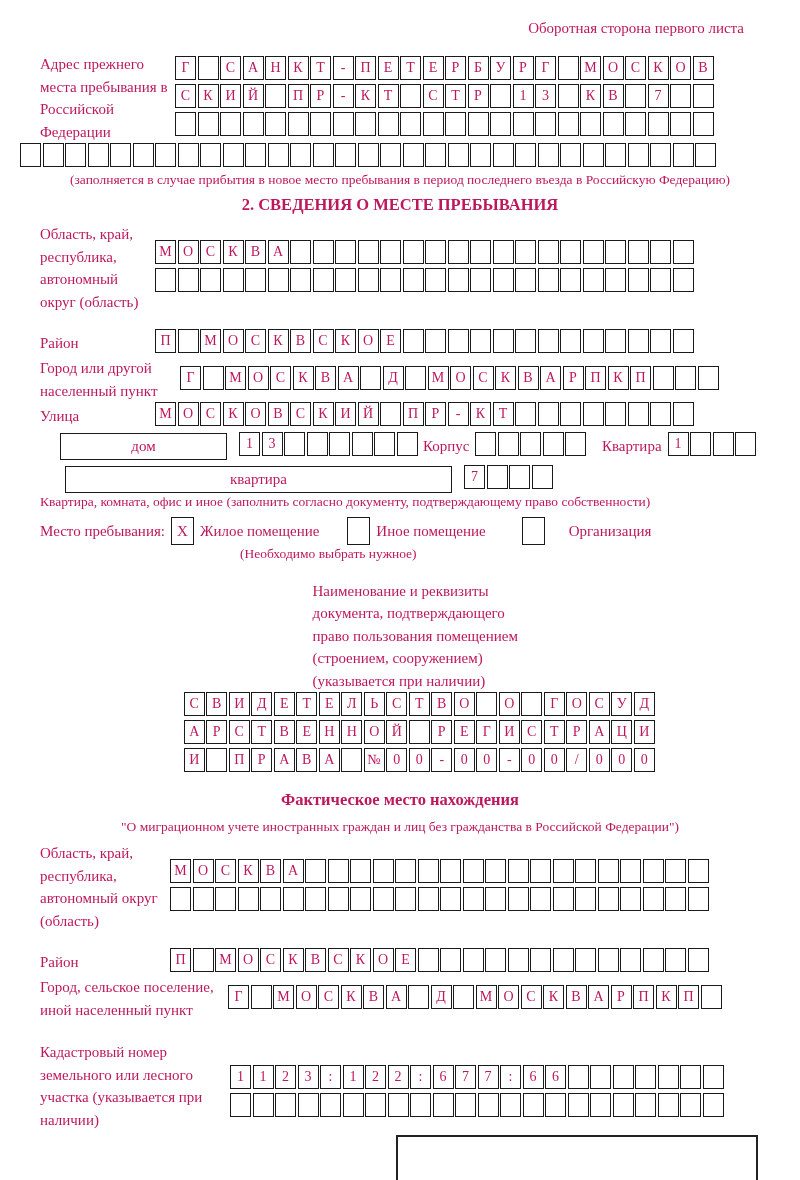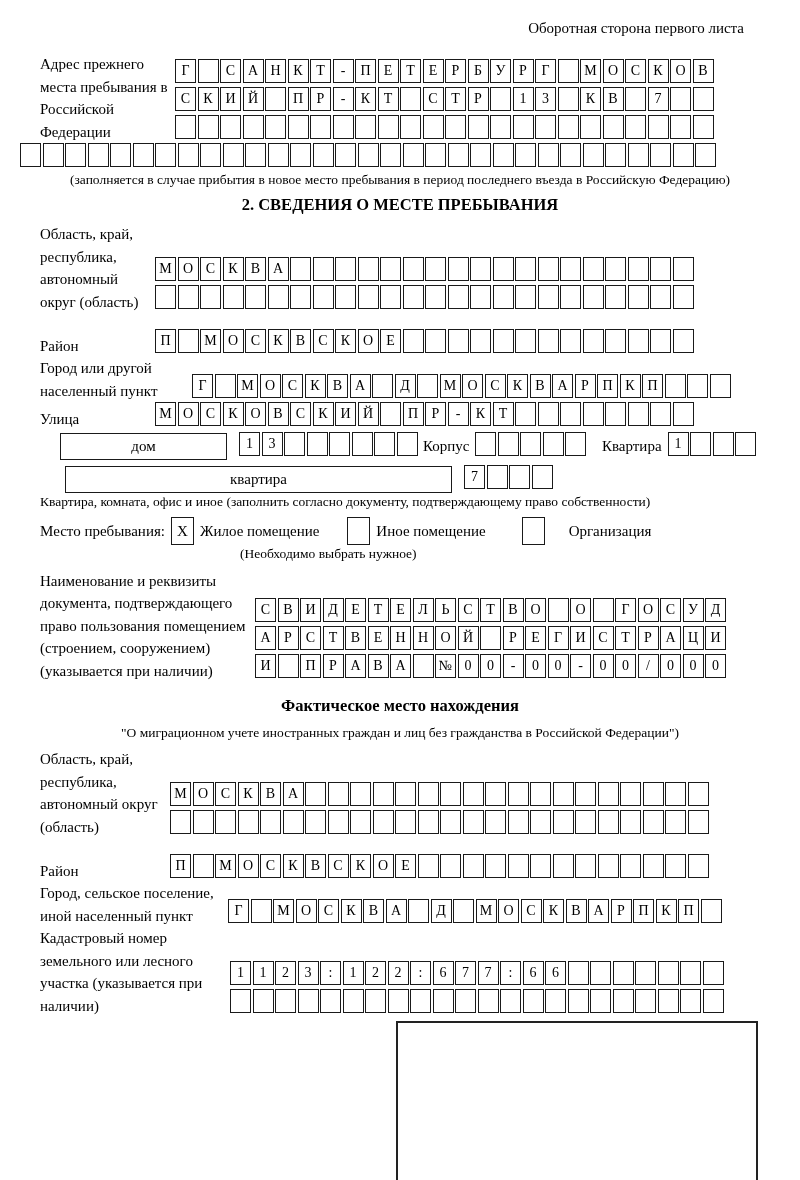--- a/index.html
+++ b/index.html
@@ -1,21 +1,21 @@
 <!DOCTYPE html>
 <html><head>
 <meta charset="utf-8">
 <style>
   html,body{margin:0;padding:0;background:#fff;}
   .page{
-    position:relative;width:800px;height:1180px;background:#fff;color:#000000;
+    position:relative;width:800px;height:1180px;background:#fff;color:#be185d;
     font-family:"Liberation Serif", serif;overflow:hidden;
   }
   .corner{text-align:right;padding:20px 56px 0 0;font-size:15px;}
-  .row{display:flex;align-items:flex-end;}
+  .row{display:flex;align-items:center;}
   .lbl{font-size:15px;line-height:1.5;flex:0 0 auto;}
   .cellrows{flex:1 1 auto;}
   .cellrow{display:flex;margin-bottom:4px;}
   .cell{
     flex:0 0 auto;width:19px;height:22px;border:1.6px solid #1a1a1a;margin-right:1.5px;
     font-size:14px;line-height:22px;text-align:center;background:#fff;
   }
   .caption{font-size:13.5px;line-height:1.35;}
   .center{text-align:center;}
   .sechead{font-size:16.5px;font-weight:bold;text-align:center;margin:6px 0 8px 0;}
@@ -238,21 +238,21 @@
         <span class="cell"></span>
         <span class="cell"></span>
         <span class="cell"></span>
         <span class="cell"></span>
         <span class="cell"></span>
         <span class="cell"></span>
         <span class="cell"></span>
       </div>
   </div>
 
-  <div class="row" style="margin-left:40px;gap:12px;">
+  <div class="row" style="margin-left:40px;">
     <div class="lbl" style="width:140px;">Город или другой населенный пункт</div>
     <div class="cellrow">
         <span class="cell">Г</span>
         <span class="cell"></span>
         <span class="cell">М</span>
         <span class="cell">О</span>
         <span class="cell">С</span>
         <span class="cell">К</span>
         <span class="cell">В</span>
         <span class="cell">А</span>
@@ -349,21 +349,21 @@
     <div class="inlinelbl">Место пребывания:</div>
     <div class="chk">X</div>
     <div class="inlinelbl">Жилое помещение</div>
     <div class="chk" style="margin-left:28px;"></div>
     <div class="inlinelbl">Иное помещение</div>
     <div class="chk" style="margin-left:36px;"></div>
     <div class="inlinelbl" style="margin-left:18px;">Организация</div>
   </div>
   <div class="caption" style="margin-left:240px;">(Необходимо выбрать нужное)</div>
 
-  <div class="row" style="margin-left:40px;margin-top:6px;">
+  <div class="row" style="margin-left:40px;margin-top:16px;flex-direction:column;">
     <div class="lbl" style="width:215px;">Наименование и реквизиты документа, подтверждающего право пользования помещением (строением, сооружением) (указывается при наличии)</div>
     <div class="cellrows">
       <div class="cellrow">
           <span class="cell">С</span>
           <span class="cell">В</span>
           <span class="cell">И</span>
           <span class="cell">Д</span>
           <span class="cell">Е</span>
           <span class="cell">Т</span>
           <span class="cell">Е</span>
@@ -543,21 +543,21 @@
         <span class="cell">В</span>
         <span class="cell">А</span>
         <span class="cell">Р</span>
         <span class="cell">П</span>
         <span class="cell">К</span>
         <span class="cell">П</span>
         <span class="cell"></span>
       </div>
   </div>
 
-  <div class="row" style="margin-left:40px;margin-top:0;">
+  <div class="row" style="margin-left:40px;margin-top:20px;">
     <div class="lbl" style="width:190px;">Кадастровый номер земельного или лесного участка (указывается при наличии)</div>
     <div class="cellrows" style="padding-top:14px;">
       <div class="cellrow">
           <span class="cell">1</span>
           <span class="cell">1</span>
           <span class="cell">2</span>
           <span class="cell">3</span>
           <span class="cell">:</span>
           <span class="cell">1</span>
           <span class="cell">2</span>

